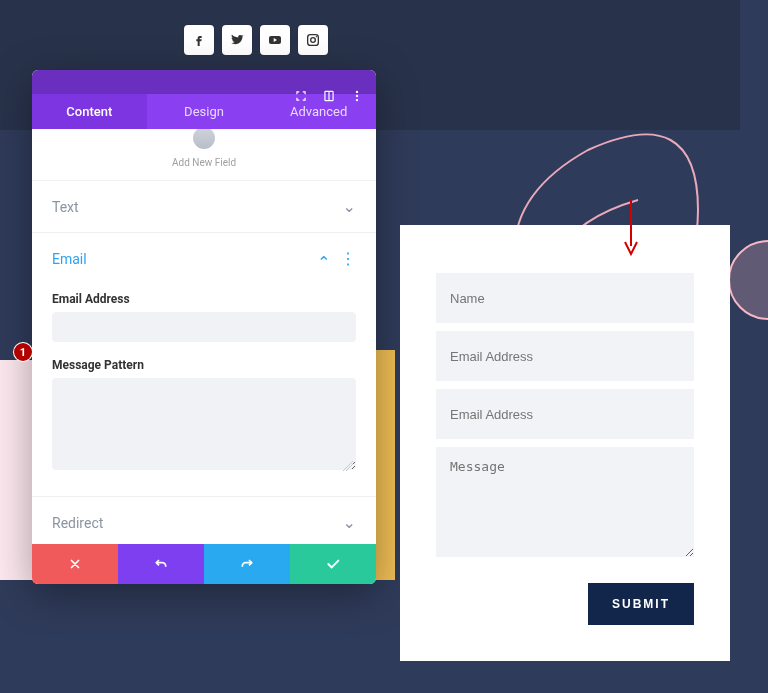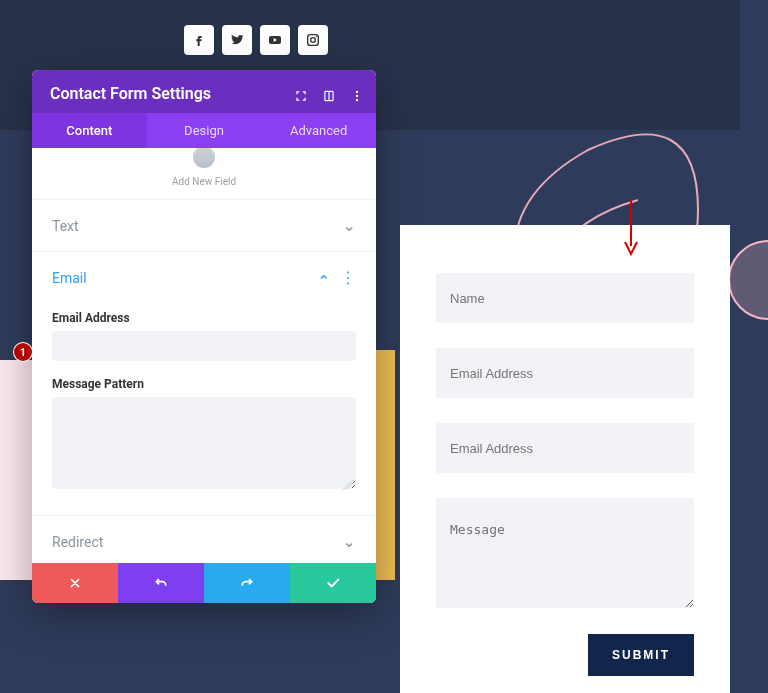--- a/index.html
+++ b/index.html
@@ -244,28 +244,28 @@
     padding: 48px 36px 36px;
   }
   .pv-field {
     width: 100%;
     background: #f1f3f6;
     border: none;
     height: 50px;
     padding: 18px 14px;
     font-size: 13px;
     color: #888;
-    margin-bottom: 25px;
+    margin-bottom: 8px;
   }
   .pv-textarea {
     width: 100%;
     background: #f1f3f6;
     border: none;
     height: 110px;
-    padding: 24px 14px;
+    padding: 12px 14px;
     font-size: 13px;
     color: #888;
     margin-bottom: 22px;
     resize: vertical;
   }
   .pv-textarea-wrap{position:relative;}
   .pv-submit {
     float: right;
     background: #12254a;
     color: #fff;
@@ -320,21 +320,20 @@
     <svg viewBox="0 0 24 24" fill="none" stroke="#333" stroke-width="2">
         <rect x="4" y="4" width="16" height="16" rx="4"></rect>
         <circle cx="12" cy="12" r="3.5"></circle>
         <circle cx="17" cy="7" r="1" fill="#333" stroke="none"></circle>
       </svg>
   </div>
 </div>
 
 <div class="panel">
   <div class="panel-header">
-    <div class="panel-title">Contact Form Settings</div>
     <div class="panel-header-icons">
       <span><svg class="hicon" viewBox="0 0 24 24">
             <path d="M4 4h5v2H6v3H4V4zm11 0h5v5h-2V6h-3V4zM4 15h2v3h3v2H4v-5zm14 0h2v5h-5v-2h3v-3z"></path>
           </svg></span>
       <span><svg class="hicon" viewBox="0 0 24 24">
             <rect x="5" y="4" width="14" height="16" rx="1" fill="none" stroke="#fff" stroke-width="2"></rect>
             <line x1="12" y1="4" x2="12" y2="20" stroke="#fff" stroke-width="2"></line>
           </svg></span>
       <span><svg class="hicon" viewBox="0 0 24 24">
             <circle cx="12" cy="5" r="2"></circle>

